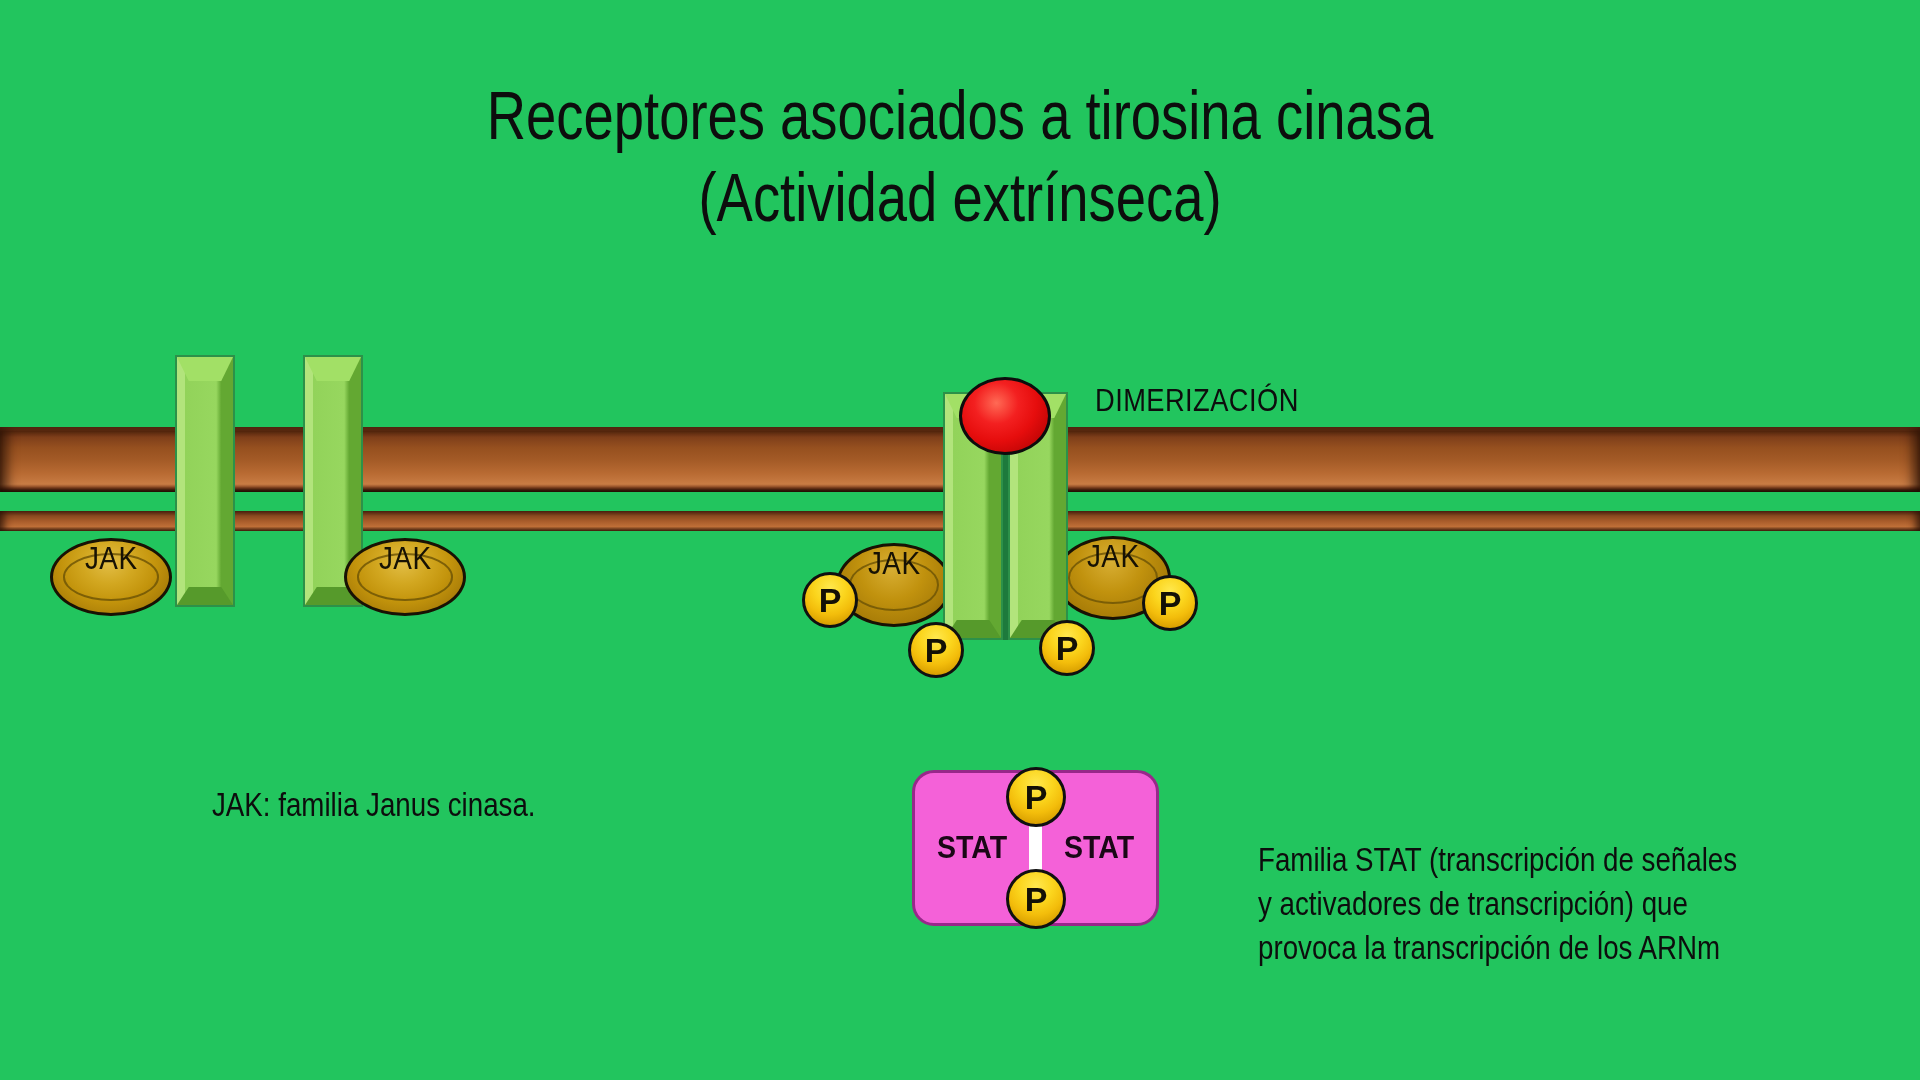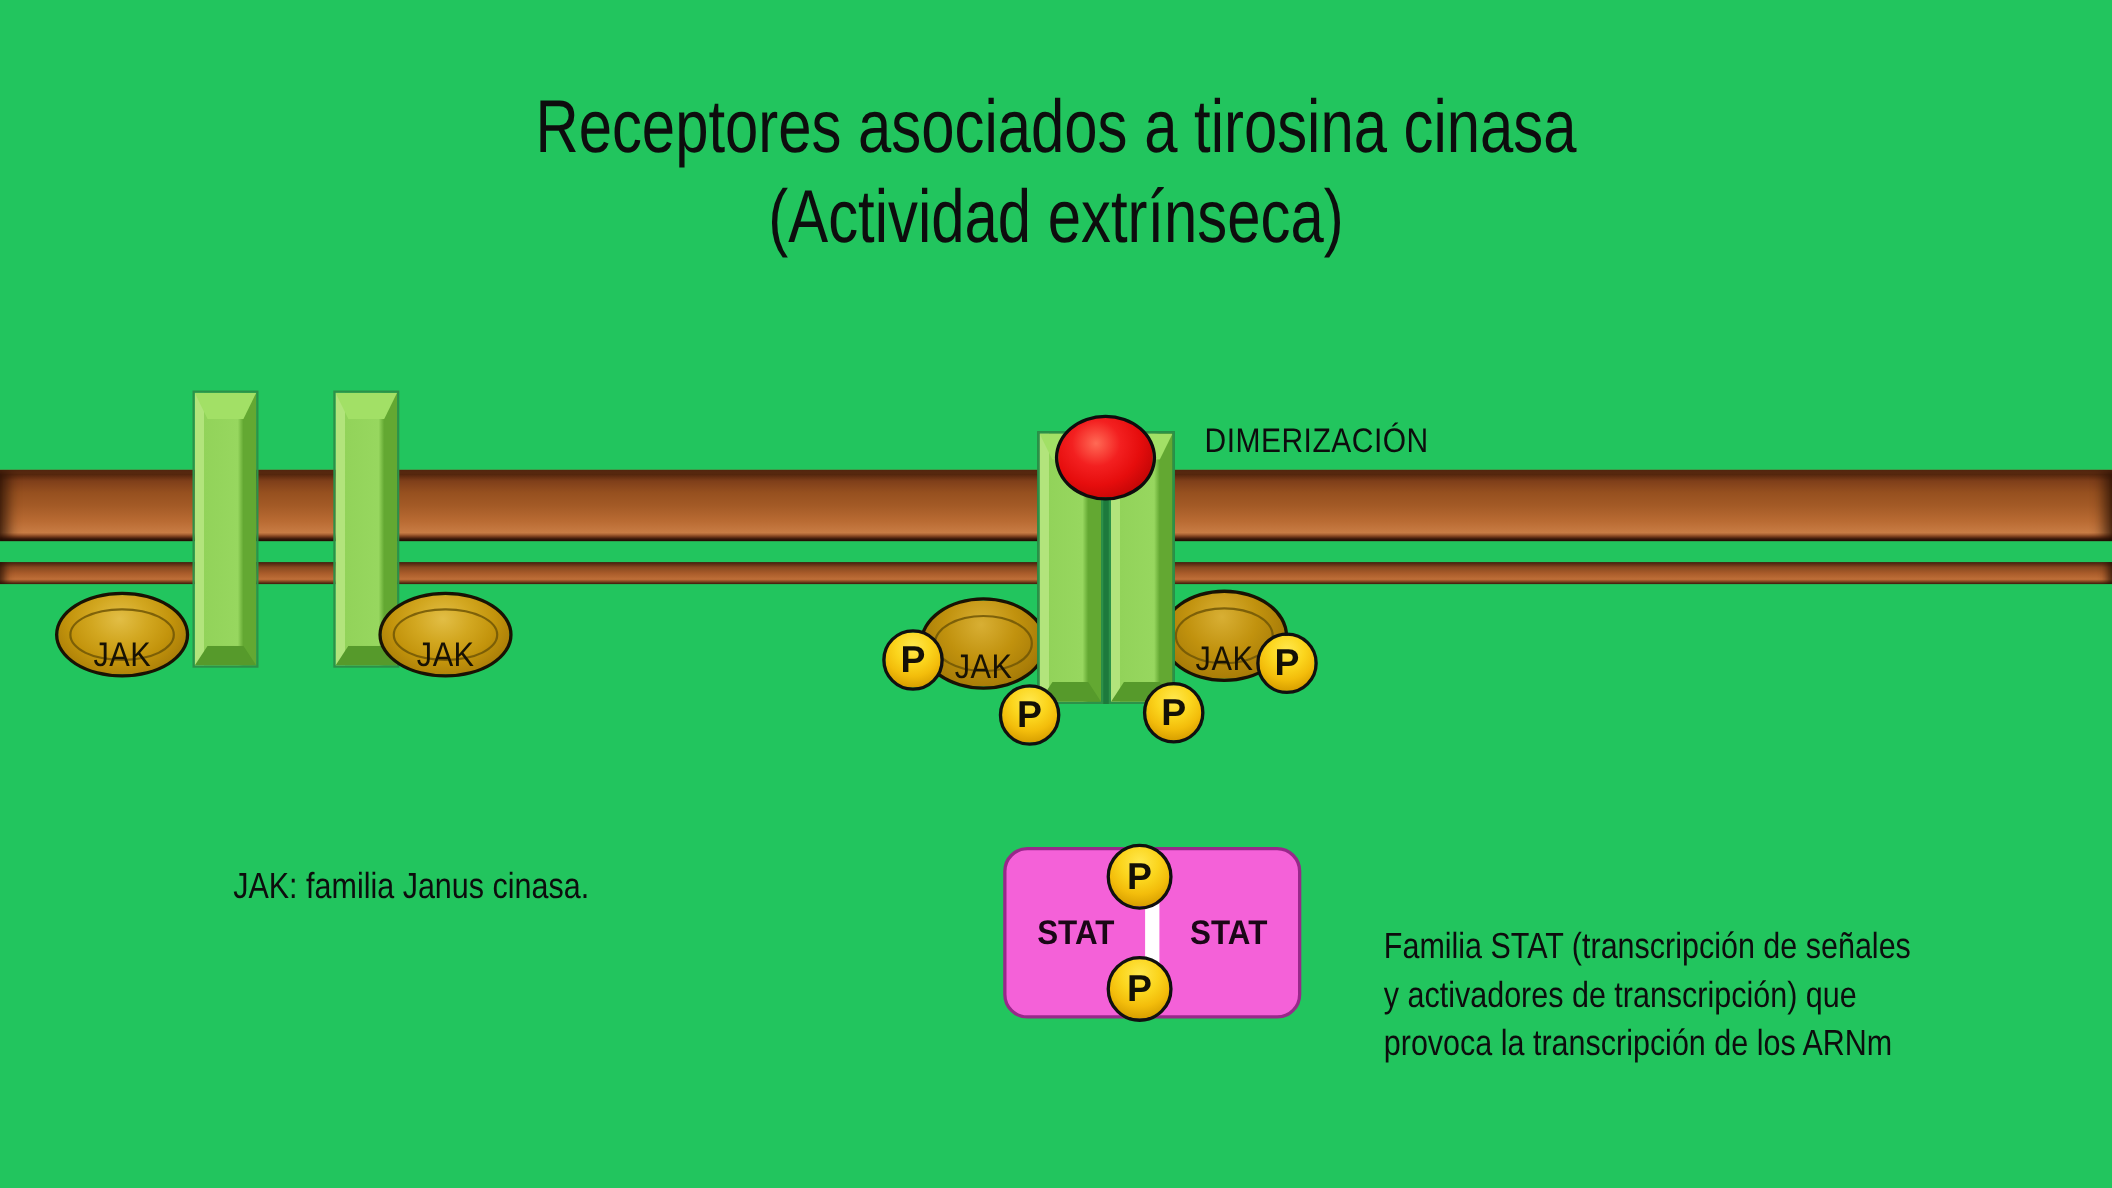--- a/index.html
+++ b/index.html
@@ -46,21 +46,21 @@
   .bar-a{left:175px;top:355px;height:252px;}
   .bar-b{left:303px;top:355px;height:252px;}
   .dimer{position:absolute;left:943px;top:392px;width:125px;height:248px;background:#1d7a3c;}
   .dimer .gbar{top:0;height:248px;}
   .dimer .gbar.dl{left:0;}
   .dimer .gbar.dr{left:65px;}
   
   .jak{
     position:absolute;border-radius:50%;border:3px solid #181204;
     background:radial-gradient(ellipse at 48% 30%,#e2be46 0%,#d2a720 30%,#c3940c 55%,#a87c08 80%,#8d6605 100%);
-    display:flex;align-items:flex-end;justify-content:center;
+    display:flex;align-items:flex-start;justify-content:center;
   }
   .jak::before{
     content:"";position:absolute;left:9%;right:9%;top:17%;bottom:17%;
     border-radius:50%;border:2px solid rgba(112,86,6,.85);
   }
   .jak.dark{
     background:radial-gradient(ellipse at 48% 28%,#d8af34 0%,#c1920e 40%,#aa7e08 70%,#886203 100%);
   }
   .jak-label{font-size:31px;color:#171204;transform:scaleX(.9);letter-spacing:.5px;}
   .jak-1{left:50px;top:538px;width:122px;height:78px;}
@@ -81,21 +81,21 @@
   .p-5{left:1006px;top:767px;width:60px;height:60px;}
   .p-6{left:1006px;top:869px;width:60px;height:60px;}
   
   .ligand{
     position:absolute;left:959px;top:377px;width:92px;height:78px;border-radius:50%;
     border:3px solid #0d0d0d;
     background:radial-gradient(ellipse at 40% 32%,#ff6a55 0%,#f32020 30%,#e60d0d 55%,#c40606 78%,#8f0303 100%);
   }
   
   .stat-box{
-    position:absolute;left:912px;top:770px;width:271px;height:156px;
+    position:absolute;left:912px;top:770px;width:247px;height:156px;
     border-radius:22px;border:3px solid #98288a;background:#f461d8;
     display:flex;overflow:hidden;
   }
   .stat-half{
     flex:1;display:flex;align-items:center;justify-content:center;
     font-weight:bold;font-size:31px;color:#1a0716;transform:scaleX(.92);
   }
   .stat-gap{width:13px;background:#ffffff;margin:-3px 0;}
   
   .lbl{position:absolute;white-space:nowrap;color:#0d0d0d;}

